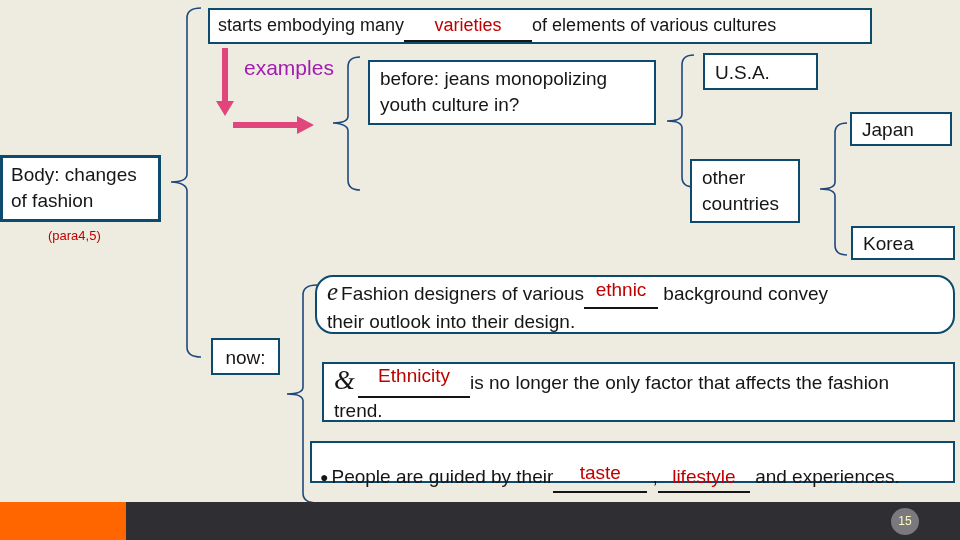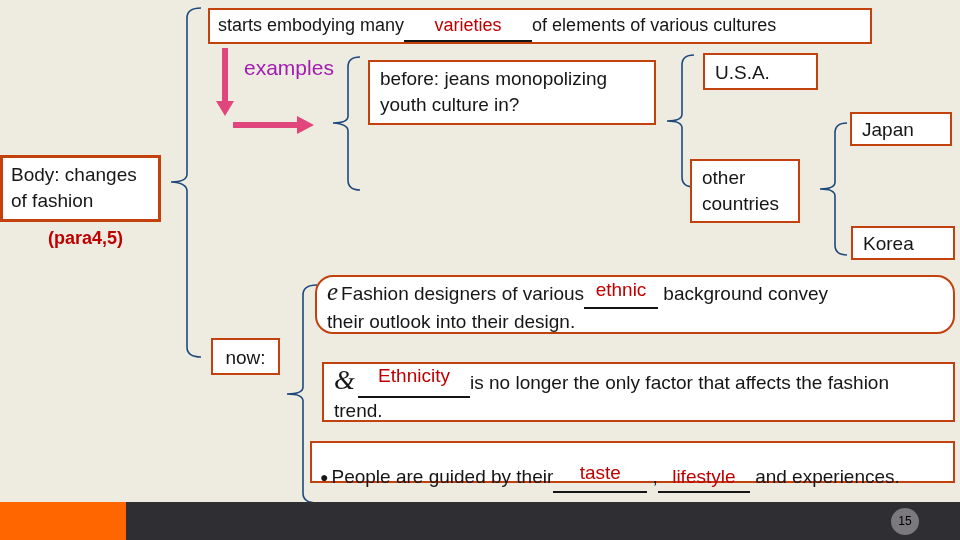--- a/index.html
+++ b/index.html
@@ -7,42 +7,42 @@
   .slide {
     position:relative; width:960px; height:540px;
     background:#eeece1; overflow:hidden;
     font-family:"Liberation Sans", sans-serif;
     color:#161616;
   }
   .overlay { position:absolute; left:0; top:0; width:960px; height:540px; pointer-events:none; }
 
   .box {
     position:absolute; background:#ffffff;
-    border:2px solid #c2410c; box-sizing:border-box;
+    border:2px solid #0c4a6e; box-sizing:border-box;
     font-size:19px; line-height:26px; padding:3px 10px;
     white-space:nowrap;
   }
   .top-box    { left:208px; top:8px;   width:664px; height:36px; font-size:18px; line-height:29px; padding:1px 8px; }
   .before-box { left:368px; top:60px;  width:288px; height:65px; padding:4px 10px; }
   .usa-box    { left:703px; top:53px;  width:115px; height:37px; line-height:29px; }
   .japan-box  { left:850px; top:112px; width:102px; height:34px; line-height:26px; }
   .other-box  { left:690px; top:159px; width:110px; height:64px; padding:4px 10px; }
   .korea-box  { left:851px; top:226px; width:104px; height:34px; line-height:26px; }
   .body-box   { left:0px;   top:155px; width:161px; height:67px; border-width:3px; padding:4px 8px; }
   .now-box    { left:211px; top:338px; width:69px;  height:37px; line-height:29px; text-align:center; }
   .box-a      { left:315px; top:275px; width:640px; height:59px; padding:2px 10px;border-radius:18px; }
   .box-b      { left:322px; top:362px; width:633px; height:60px; padding:3px 10px; }
   .box-c      { left:310px; top:441px; width:645px; height:37px; line-height:29px; padding:19px 8px; }
   .examples-label {
     position:absolute; left:244px; top:56px;
     color:#a21caf; font-size:21px; line-height:24px;
   }
   .para-ref {
     position:absolute; left:48px; top:228px;
-    color:#c00000; font-weight:bold; font-size:18px;
+    color:#c00000; font-weight:normal; font-size:13px;
   }
 
   .blank {
     display:inline-block; text-align:center;
     border-bottom:2px solid #141414; line-height:inherit;
   }
   .blank .w { position:relative; display:inline-block; color:#c00000; }
   .raise-sm .w { top:-4px; }
   .raise-lg .w { top:-7px; }
   .bl-varieties { min-width:128px; }
@@ -66,21 +66,21 @@
   .arrow-h-stem { position:absolute; left:233px; top:122px; width:64px; height:6px; background:#e0457b; }
   .arrow-h-head { position:absolute; left:297px; top:116px; width:0; height:0;
                   border-top:9px solid transparent; border-bottom:9px solid transparent;
                   border-left:17px solid #e0457b; }
 
   
   .footer-bar    { position:absolute; left:0; top:502px; width:960px; height:38px; background:#2f2e33; }
   .footer-accent { position:absolute; left:0; top:502px; width:126px; height:38px; background:#ff6600; }
   .page-badge {
     position:absolute; left:891px; top:508px; width:28px; height:27px;
-    border-radius:50%; background:#7b797e; color:#000000;
+    border-radius:50%; background:#7b797e; color:#fef9c3;
     font-size:12px; text-align:center; line-height:27px;
   }
 </style>
 </head>
 <body>
 
 <div class="slide">
 
   <svg class="overlay" width="960" height="540" viewBox="0 0 960 540">
     <g fill="none" stroke="#1f497d" stroke-width="1.6">

